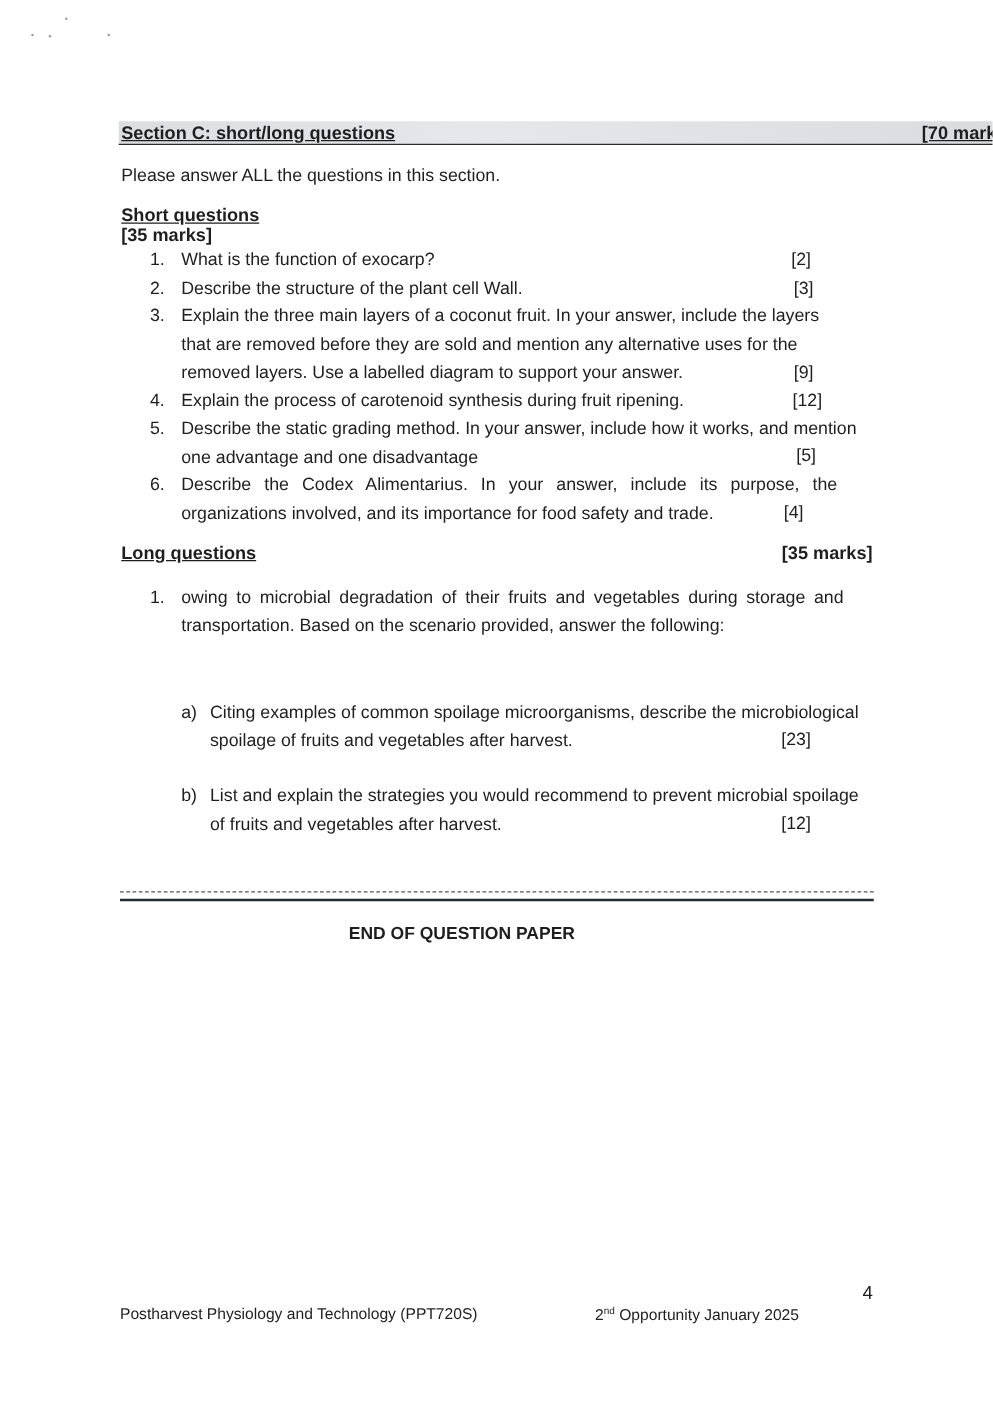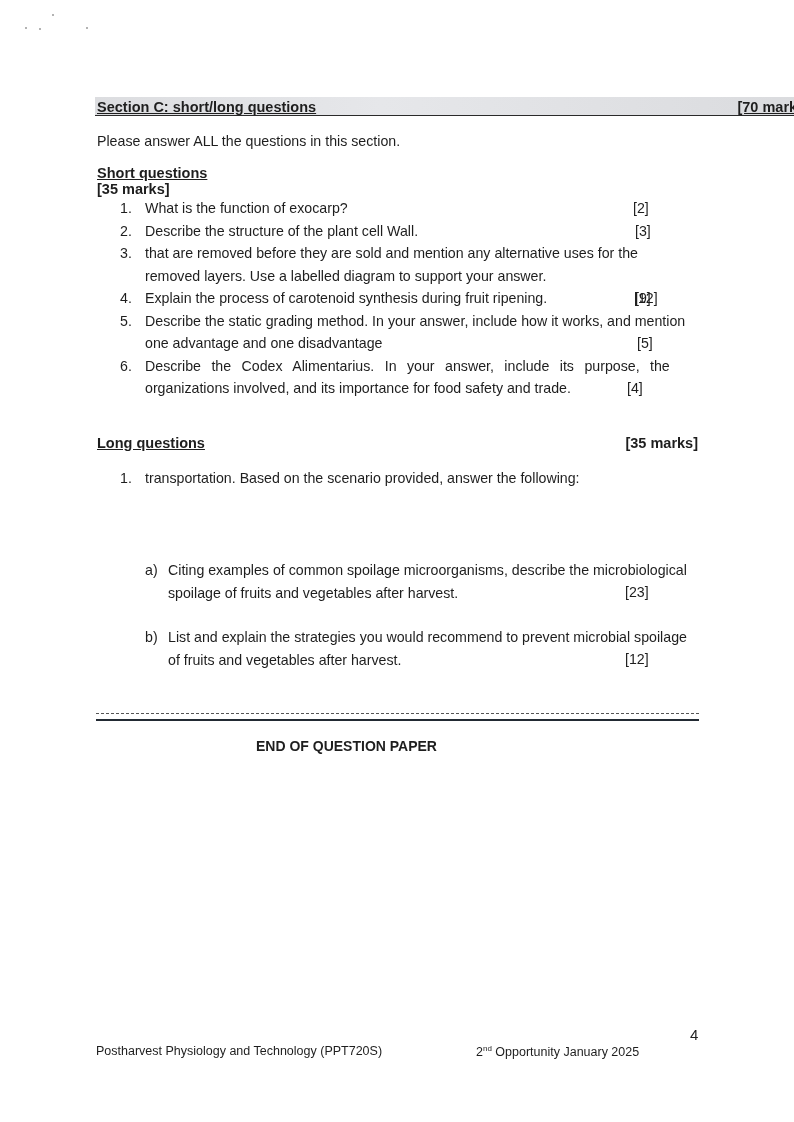--- a/index.html
+++ b/index.html
@@ -50,21 +50,21 @@
   .divider-dashed {
     position: absolute; left: 96px; top: 713px; width: 603px; height: 0;
     border-top: 1px dashed #555;
   }
   .divider-solid {
     position: absolute; left: 96px; top: 719px; width: 603px; height: 0;
     border-top: 2px solid #222a33;
   }
   .end-paper {
     position: absolute; left: 0; width: 693px; top: 738px; text-align: center;
-    font-weight: bold; font-size: 14px;
+    font-weight: bold; font-size: 14px; padding-left: 23px;
   }
 
   .page-number { position: absolute; left: 690px; top: 1026px; font-size: 15px; }
   .footer-left { position: absolute; left: 96px; top: 1044px; font-size: 12.5px; }
   .footer-right { position: absolute; left: 476px; top: 1044px; font-size: 12.5px; }
   .footer-right sup { font-size: 8px; vertical-align: 5px; }
 </style>
 </head>
 <body>
 
@@ -101,20 +101,21 @@
     <span class="q-num">2.</span>
     <div class="q-text">
       <span>Describe the structure of the plant cell Wall.</span>
     </div>
     <span class="q-mark" style="left:515px;top:0">[3]</span>
   </div>
 
   <div class="q-item">
     <span class="q-num">3.</span>
     <div class="q-text">
+      <div>Explain the three main layers of a coconut fruit. In your answer, include the layers</div>
       <div>that are removed before they are sold and mention any alternative uses for the</div>
       <div>removed layers. Use a labelled diagram to support your answer.</div>
     </div>
     <span class="q-mark" style="left:515px;top:45px">[9]</span>
   </div>
 
   <div class="q-item">
     <span class="q-num">4.</span>
     <div class="q-text">
       <span>Explain the process of carotenoid synthesis during fruit ripening.</span>
@@ -143,20 +144,21 @@
 
 <div class="subhead long-head">
   <span class="label">Long questions</span>
   <span>[35 marks]</span>
 </div>
 
 <div class="q-list long-list">
   <div class="q-item">
     <span class="q-num">1.</span>
     <div class="q-text">
+      <div style="word-spacing:3px">owing to microbial degradation of their fruits and vegetables during storage and</div>
       <div>transportation. Based on the scenario provided, answer the following:</div>
     </div>
   </div>
 </div>
 
 <div class="sub-list" style="top:559px">
   <div class="sub-item">
     <span class="sub-label">a)</span>
     <div class="sub-text">
       <div>Citing examples of common spoilage microorganisms, describe the microbiological</div>

